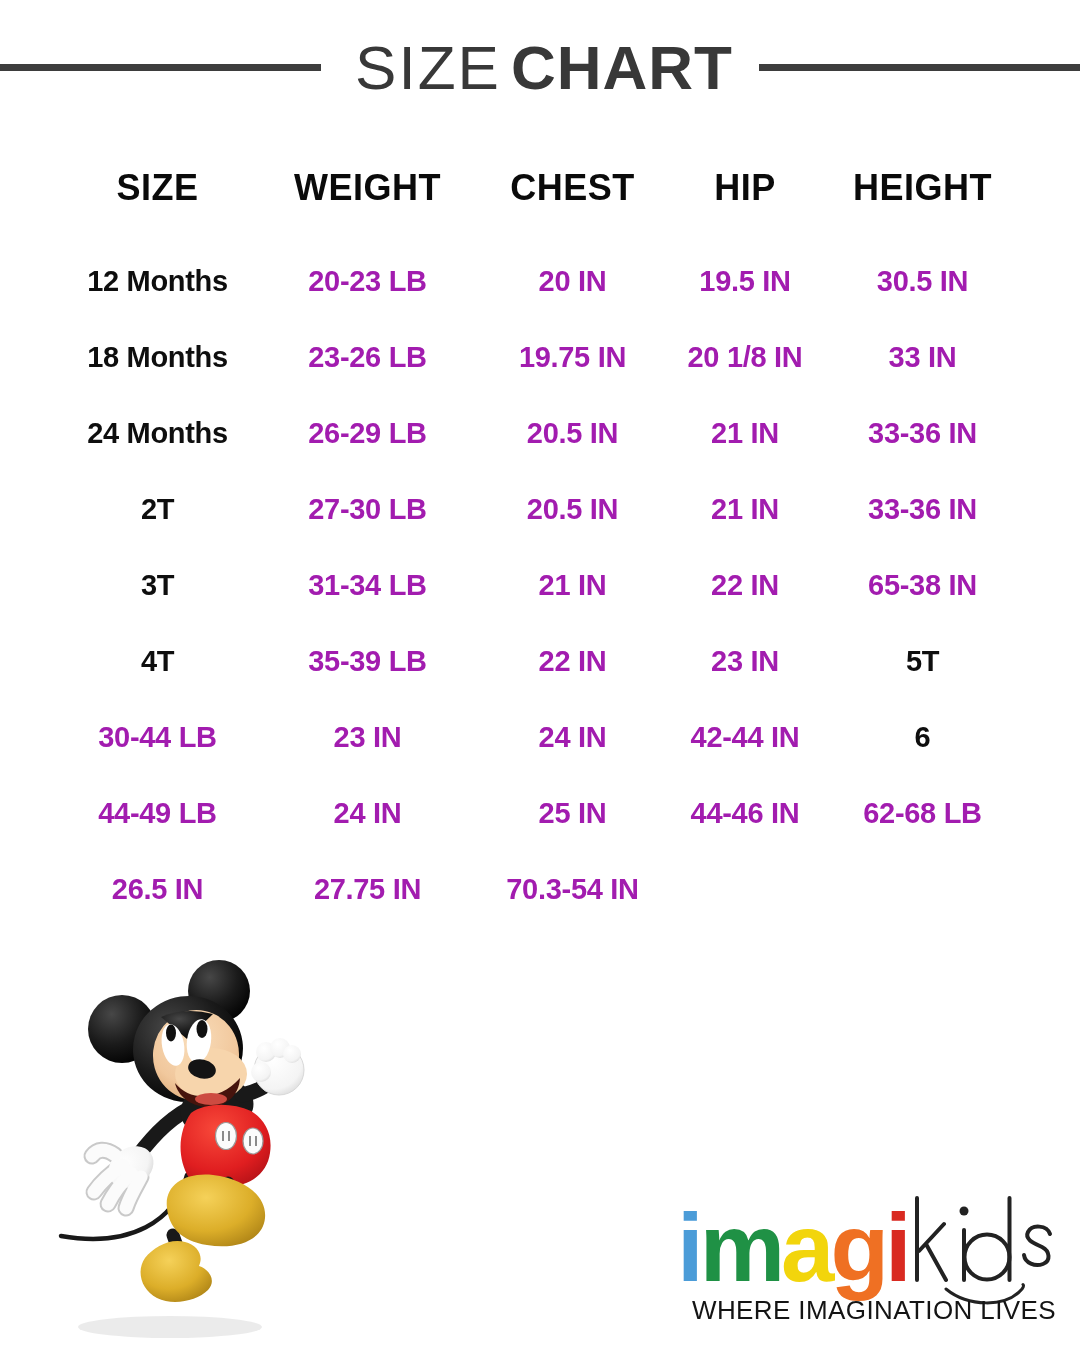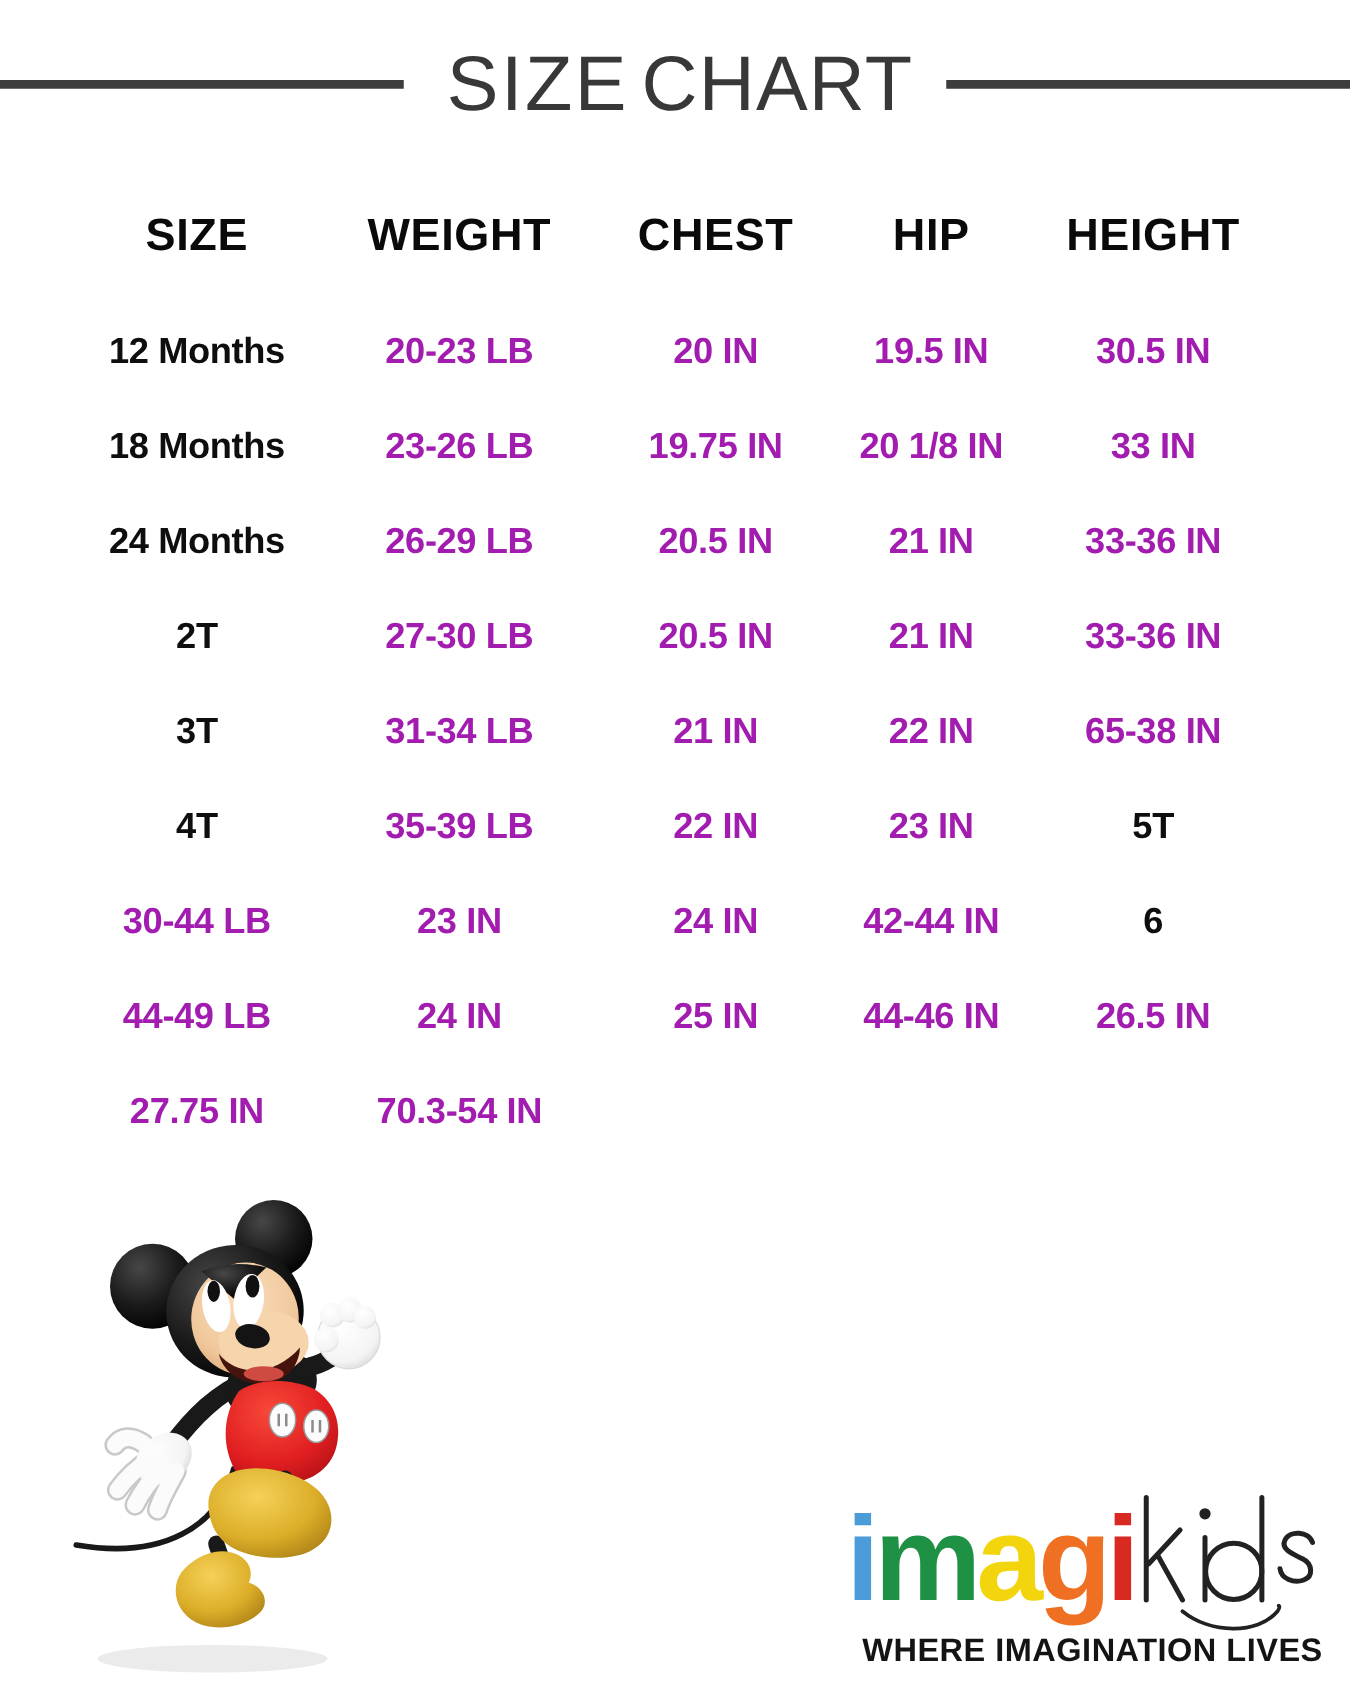--- a/index.html
+++ b/index.html
@@ -7,21 +7,21 @@
   body { position:relative; overflow:hidden; font-family:"Liberation Sans", sans-serif; }
 
   
   .title-band { position:absolute; top:0; left:0; width:1080px; height:134px;
                 display:flex; align-items:center; }
   .title-rule { flex:1; height:7px; background:#3d3d3d; }
   .title-rule.left  { margin-right:34px; }
   .title-rule.right { margin-left:26px; }
   .page-title { white-space:nowrap; font-size:62px; color:#383838; letter-spacing:0; }
   .page-title .light { font-weight:400; letter-spacing:2px; }
-  .page-title .heavy { font-weight:400; margin-left:10px; letter-spacing:1px; }
+  .page-title .heavy { font-weight:700; margin-left:10px; letter-spacing:1px; }
 
   
   .size-table { position:absolute; top:155px; left:55px; width:970px;
                 display:grid;
                 grid-template-columns:205px 215px 195px 150px 205px; }
   .size-table .cell { display:flex; align-items:center; justify-content:center;
                       text-align:center; }
   .thead-cell { height:66px; font-size:36px; font-weight:800; color:#0a0a0a;
                 letter-spacing:0.5px; }
   .trow-cell  { height:76px; font-size:29px; color:#a21caf; letter-spacing:-0.3px;font-weight:bold; }
@@ -29,22 +29,22 @@
   .first-data-row { margin-top:22px; }
 
   
   .mascot { position:absolute; left:15px; top:945px; width:320px; height:400px; }
 
   
   .brand-logo { position:absolute; left:675px; top:1150px; width:398px; height:195px; }
   .imagi-wordmark { position:absolute; left:2px; top:50px; font-size:96px;
                     font-weight:bold; letter-spacing:-4px; line-height:1; }
   .kids-wordmark { position:absolute; left:235px; top:44px; }
-  .brand-tagline { position:absolute; left:2px; top:155px; width:394px;
-                   font-size:26px; font-weight:bold; color:#141414;
+  .brand-tagline { position:absolute; left:2px; top:145px; width:394px;
+                   font-size:26px; font-weight:normal; color:#141414;
                    letter-spacing:0.4px; white-space:nowrap; text-align:center; }
 </style>
 </head>
 <body>
 
 <div class="title-band">
   <div class="title-rule left"></div>
   <div class="page-title">
     <span class="light">SIZE</span><span class="heavy">CHART</span>
   </div>
@@ -99,20 +99,21 @@
   <div class="cell trow-cell">23 IN</div>
   <div class="cell trow-cell">24 IN</div>
   <div class="cell trow-cell">42-44 IN</div>
 
   <div class="cell trow-cell size-col">6</div>
   <div class="cell trow-cell">44-49 LB</div>
   <div class="cell trow-cell">24 IN</div>
   <div class="cell trow-cell">25 IN</div>
   <div class="cell trow-cell">44-46 IN</div>
 
+  <div class="cell trow-cell">62-68 LB</div>
   <div class="cell trow-cell">26.5 IN</div>
   <div class="cell trow-cell">27.75 IN</div>
   <div class="cell trow-cell">70.3-54 IN</div>
 </div>
 
 <svg class="mascot" viewBox="0 0 320 400" width="320" height="400" aria-hidden="true">
   <defs>
     <radialGradient id="gBlack" cx="35%" cy="28%" r="80%">
       <stop offset="0%" stop-color="#474747"></stop>
         <stop offset="55%" stop-color="#1b1b1b"></stop>

